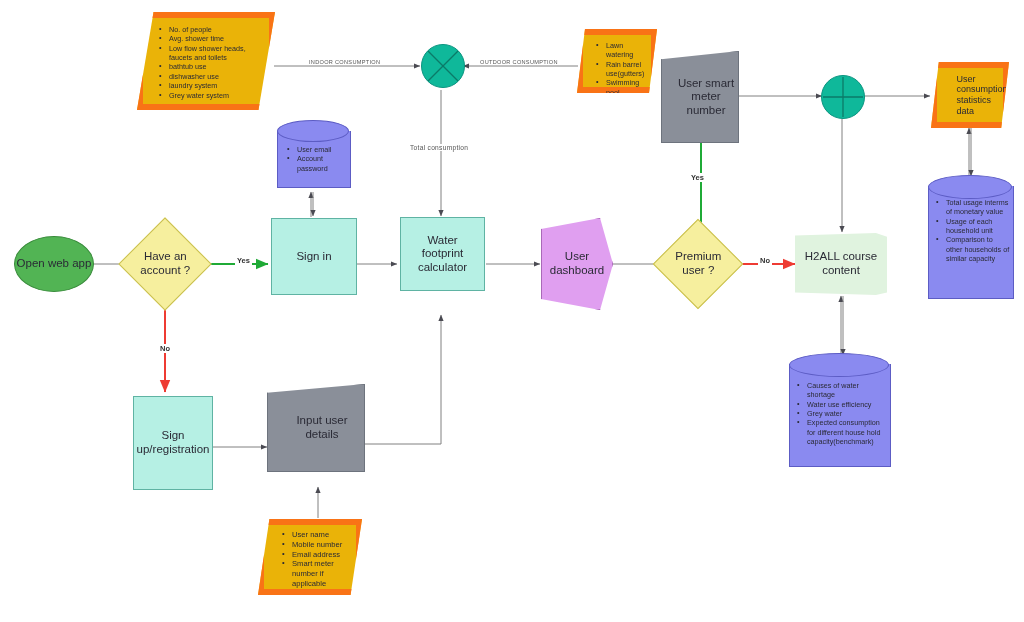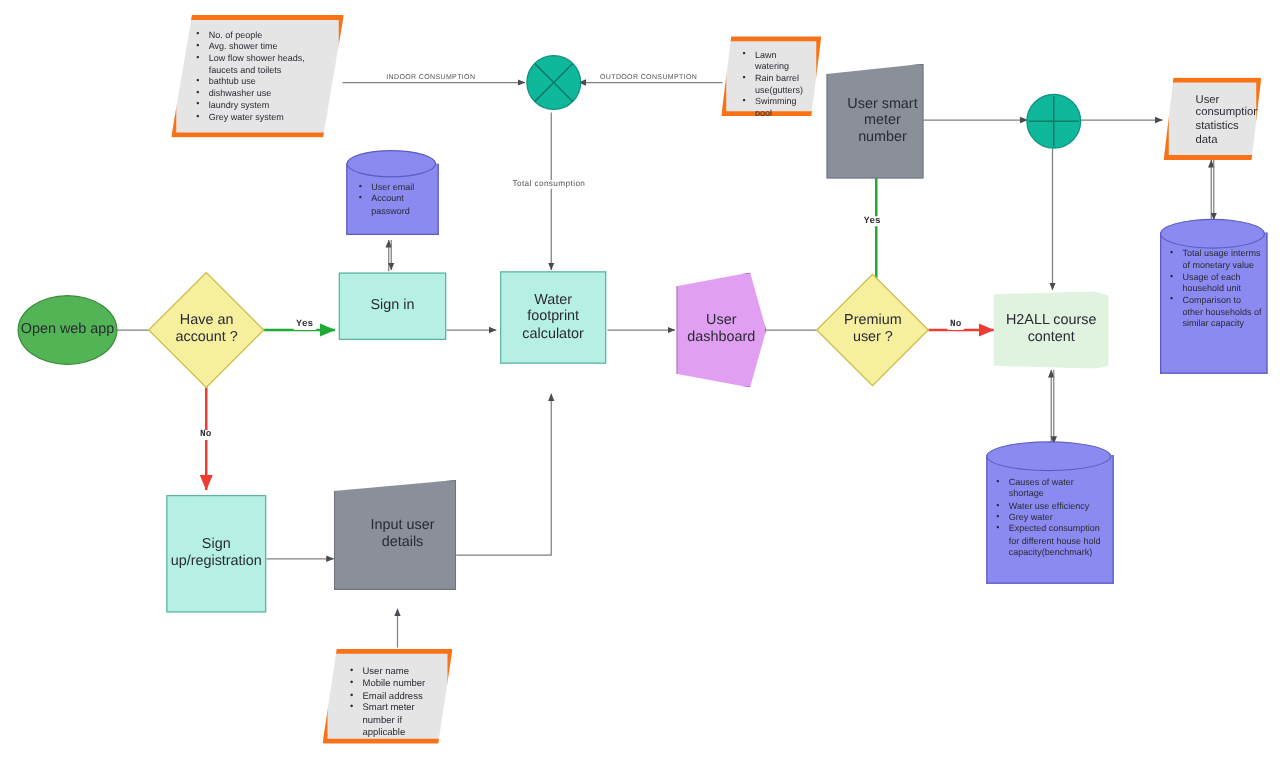--- a/index.html
+++ b/index.html
@@ -12,42 +12,42 @@
         justify-content:center;text-align:center;color:#2a2a35;}
   .node .lbl{display:block;line-height:1.18;}
 
   
   .terminator{background:#52b454;border:1px solid #3a8c3c;border-radius:50%/50%;
               font-size:11.5px;}
   .process{background:#b6f0e4;border:1px solid #5fb3a3;font-size:11.5px;}
   .decision{background:#f6ef9e;border:1px solid #c9bf4d;font-size:11.5px;}
   .decision .inner{transform:rotate(-45deg);}
   .prep{background:#e09ff0;border:1px solid #a968b8;font-size:11.5px;}
-  .data-para{background:#e5e5e5;border:4px solid #f97316;font-size:7.2px;
+  .data-para{background:#eab308;border:6px solid #f97316;font-size:7.2px;
              text-align:left;}
   .trapezoid{background:#8a8f99;border:1px solid #6d737d;font-size:11.5px;padding-left:12px;}
   .doc{background:#e0f3df;border:1px solid #8fbe8d;font-size:11.5px;}
   .cyl-body{position:absolute;background:#8a8af0;border-left:1px solid #5c5cc4;
             border-right:1px solid #5c5cc4;border-bottom:1px solid #5c5cc4;}
   .cyl-top{position:absolute;background:#8a8af0;border:1px solid #5c5cc4;
            border-radius:50%;}
   .cyl-text{position:absolute;font-size:7.2px;color:#2a2a35;text-align:left;
             line-height:1.28;}
   .junction{position:absolute;background:#0fb89a;border:1px solid #0b9480;
             border-radius:50%;}
 
   ul.bul{margin:0;padding:0 0 0 9px;list-style:none;}
   ul.bul li{position:relative;padding-left:5px;margin:0;line-height:1.30;}
   ul.bul li:before{content:"•";position:absolute;left:-5px;top:-1px;}
 
   .edge-label{position:absolute;font-size:5.6px;color:#555;
               letter-spacing:.3px;background:#fff;padding:0 2px;white-space:nowrap;}
   .edge-label.big{font-size:6.6px;}
   .flow-label{position:absolute;font-size:7.5px;font-weight:bold;color:#333;
-              background:#fff;padding:0 2px;font-family:Liberation Mono, monospace;}
+              background:#fff;padding:0 2px;}
 </style>
 </head>
 <body>
 
 <div id="canvas">
 
   <svg id="wires">
     <defs>
       <marker id="ah-gray" markerWidth="7" markerHeight="7" refX="6" refY="3.0" orient="auto" markerUnits="strokeWidth">
         <path d="M0,0.4 L6.2,3 L0,5.6 z" fill="#4a4a52"></path>
@@ -164,21 +164,21 @@
     <div class="cyl-body" style="left:277px;top:131px;width:72px;height:56px;"></div>
     <div class="cyl-top" style="left:277px;top:120px;width:70px;height:20px;"></div>
     <div class="cyl-text" style="left:283px;top:145px;width:64px;">
       <ul class="bul">
         <li>User email</li>
         <li>Account password</li>
       </ul>
     </div>
   </div>
 
-  <div class="node process" style="left:271px;top:218px;width:86px;height:54px;">
+  <div class="node process" style="left:271px;top:218px;width:86px;height:77px;">
     <span class="lbl">Sign in</span>
   </div>
 
   <div class="node process" style="left:400px;top:217px;width:85px;height:74px;">
     <span class="lbl" style="width:72px;">Water footprint calculator</span>
   </div>
 
   <div class="node prep" style="left:541px;top:218px;width:72px;height:92px;
               clip-path:polygon(0% 12%, 82% 0%, 100% 50%, 82% 100%, 0% 88%);">
     <span class="lbl" style="width:62px;">User dashboard</span>

